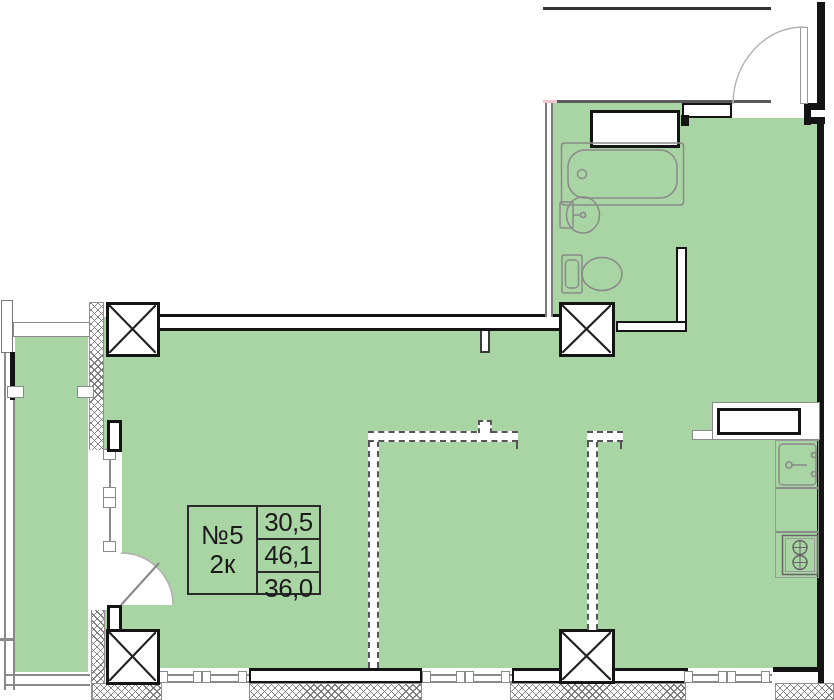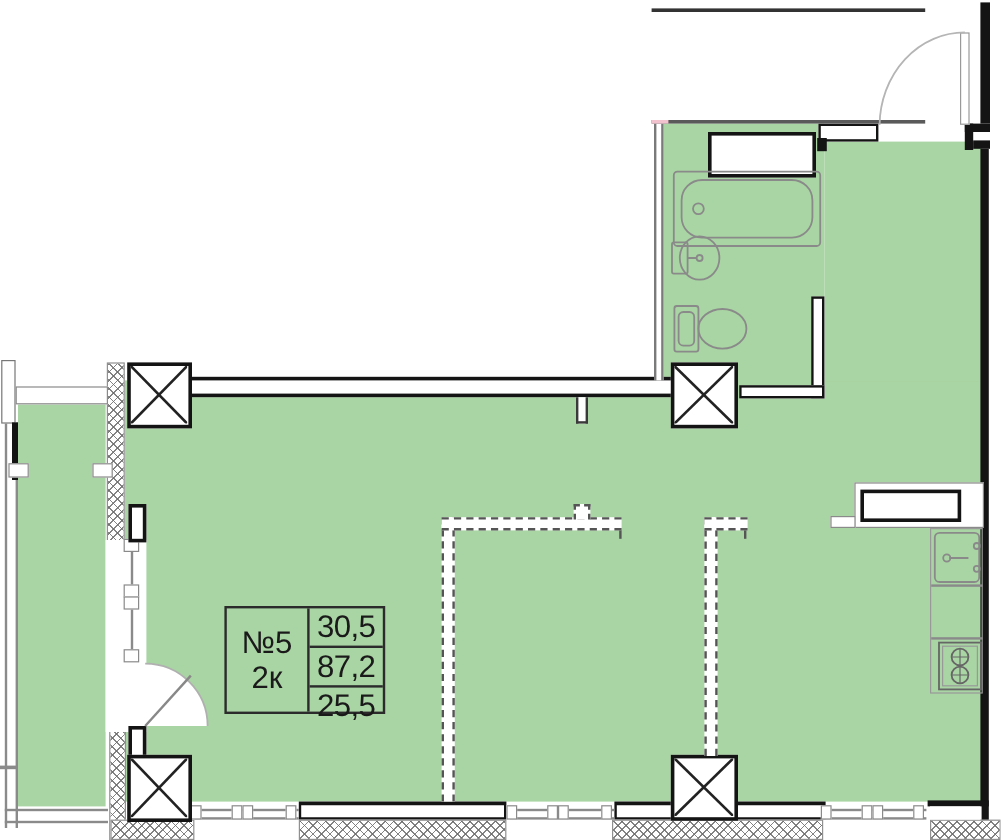--- a/index.html
+++ b/index.html
@@ -208,18 +208,18 @@
   <div class="abs dashh" style="left:587px;top:431px;width:36px;height:11px;"></div>
   <div class="abs" style="left:620px;top:442px;width:2px;height:7px;background:#555;"></div>
 
   <div class="abs label-box" style="left:187px;top:505px;width:134px;height:90px;">
     <div class="label-left">
       <span>№5</span>
       <span>2к</span>
     </div>
     <div class="label-right">
       <div class="label-cell">30,5</div>
-      <div class="label-cell">87,2</div>
-      <div class="label-cell">25,5</div>
+      <div class="label-cell">46,1</div>
+      <div class="label-cell">36,0</div>
     </div>
   </div>
 
 </div>
 
 </body></html>

